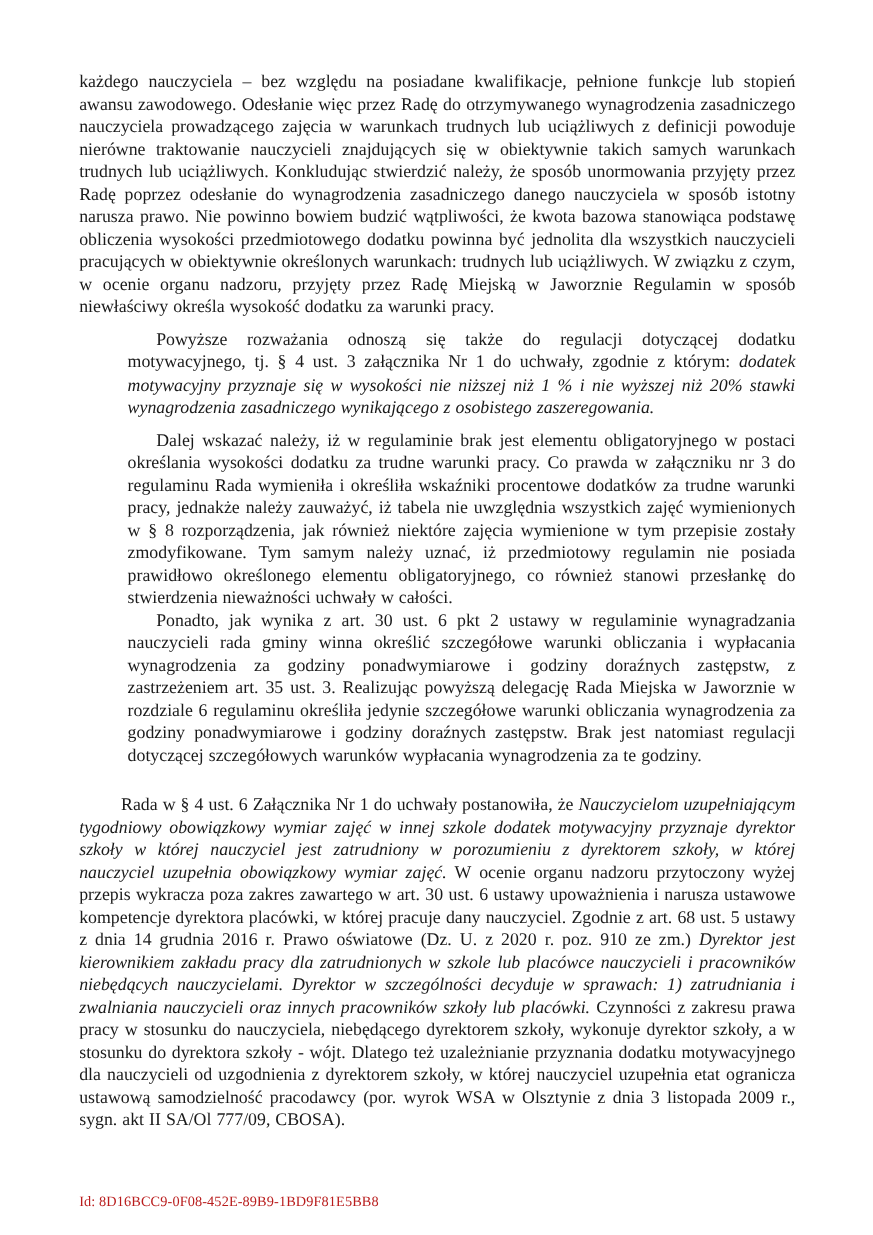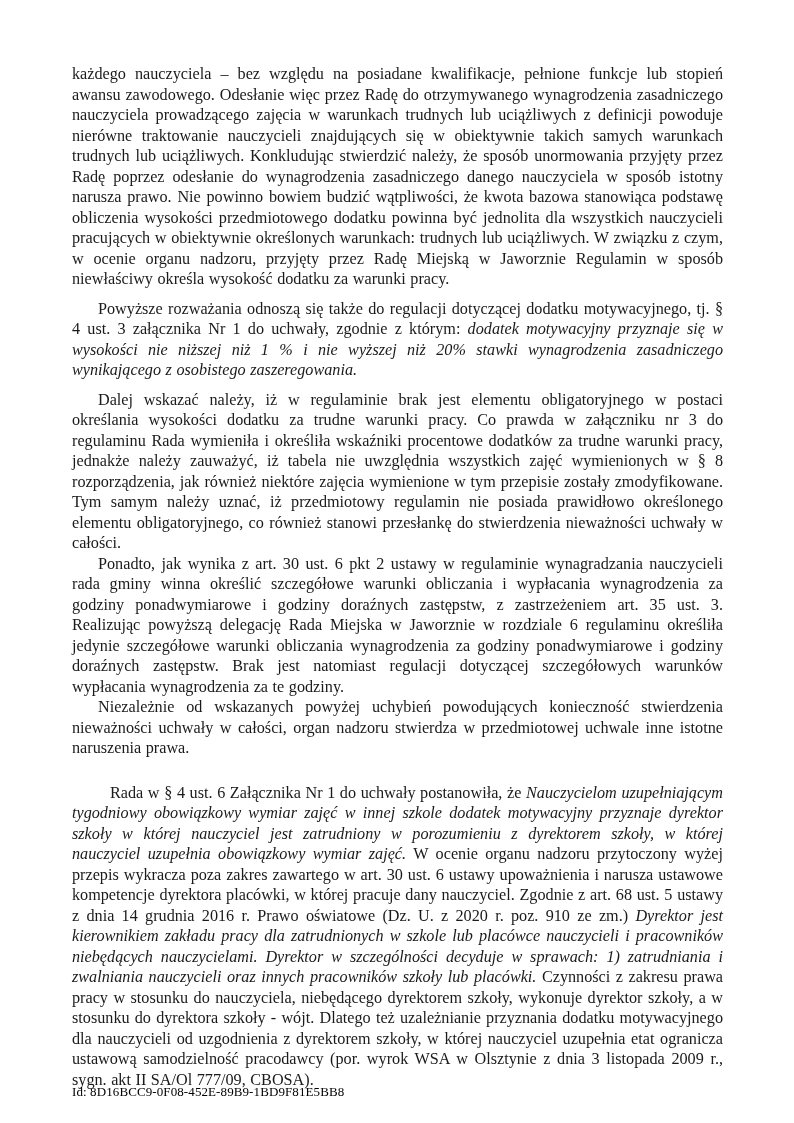--- a/index.html
+++ b/index.html
@@ -19,40 +19,39 @@
     width: 651px;
   }
   .content p {
     margin: 0;
     text-align: justify;
     font-size: 16.2px;
     line-height: 20.5px;
     word-spacing: 0.5px;
   }
   .content p.no-indent { text-indent: 0; }
-  .content p.indent    { text-indent: 26px; }
+  .content p.indent    { text-indent: 26px; margin-left: 44px; }
   .content p.indent-lg { text-indent: 38px; margin-top: 24px; }
   .content p.gap       { margin-top: 9px; }
   .it { font-style: italic; }
   .footer {
     position: absolute;
     left: 72px;
     top: 1084px;
     font-size: 13px;
     line-height: 16px;
-    color: #000000;
+    color: #b91c1c;
     letter-spacing: 0.1px;
   }
 </style>
 </head>
 <body>
 
 <div class="page">
   <div class="content" id="document-body">
       <p class="no-indent"><span>każdego nauczyciela – bez względu na posiadane kwalifikacje, pełnione funkcje lub stopień awansu zawodowego. Odesłanie więc przez Radę do otrzymywanego wynagrodzenia zasadniczego nauczyciela prowadzącego zajęcia w warunkach trudnych lub uciążliwych z definicji powoduje nierówne traktowanie nauczycieli znajdujących się w obiektywnie takich samych warunkach trudnych lub uciążliwych. Konkludując stwierdzić należy, że sposób unormowania przyjęty przez Radę poprzez odesłanie do wynagrodzenia zasadniczego danego nauczyciela w sposób istotny narusza prawo. Nie powinno bowiem budzić wątpliwości, że kwota bazowa stanowiąca podstawę obliczenia wysokości przedmiotowego dodatku powinna być jednolita dla wszystkich nauczycieli pracujących w obiektywnie określonych warunkach: trudnych lub uciążliwych. W związku z czym, w ocenie organu nadzoru, przyjęty przez Radę Miejską w Jaworznie Regulamin w sposób niewłaściwy określa wysokość dodatku za warunki pracy.</span></p>
       <p class="indent gap"><span>Powyższe rozważania odnoszą się także do regulacji dotyczącej dodatku motywacyjnego, tj. § 4 ust. 3 załącznika Nr 1 do uchwały, zgodnie z którym: </span><span class="it">dodatek motywacyjny przyznaje się w wysokości nie niższej niż 1 % i nie wyższej niż 20% stawki wynagrodzenia zasadniczego wynikającego z osobistego zaszeregowania.</span></p>
       <p class="indent gap"><span>Dalej wskazać należy, iż w regulaminie brak jest elementu obligatoryjnego w postaci określania wysokości dodatku za trudne warunki pracy. Co prawda w załączniku nr 3 do regulaminu Rada wymieniła i określiła wskaźniki procentowe dodatków za trudne warunki pracy, jednakże należy zauważyć, iż tabela nie uwzględnia wszystkich zajęć wymienionych w § 8 rozporządzenia, jak również niektóre zajęcia wymienione w tym przepisie zostały zmodyfikowane. Tym samym należy uznać, iż przedmiotowy regulamin nie posiada prawidłowo określonego elementu obligatoryjnego, co również stanowi przesłankę do stwierdzenia nieważności uchwały w całości.</span></p>
       <p class="indent"><span>Ponadto, jak wynika z art. 30 ust. 6 pkt 2 ustawy w regulaminie wynagradzania nauczycieli rada gminy winna określić szczegółowe warunki obliczania i wypłacania wynagrodzenia za godziny ponadwymiarowe i godziny doraźnych zastępstw, z zastrzeżeniem art. 35 ust. 3. Realizując powyższą delegację Rada Miejska w Jaworznie w rozdziale 6 regulaminu określiła jedynie szczegółowe warunki obliczania wynagrodzenia za godziny ponadwymiarowe i godziny doraźnych zastępstw. Brak jest natomiast regulacji dotyczącej szczegółowych warunków wypłacania wynagrodzenia za te godziny.</span></p>
-      <p class="indent"><span>Niezależnie od wskazanych powyżej uchybień powodujących konieczność stwierdzenia nieważności uchwały w całości, organ nadzoru stwierdza w przedmiotowej uchwale inne istotne naruszenia prawa.</span></p>
       <p class="indent-lg"><span>Rada w § 4 ust. 6 Załącznika Nr 1 do uchwały postanowiła, że </span><span class="it">Nauczycielom uzupełniającym tygodniowy obowiązkowy wymiar zajęć w innej szkole dodatek motywacyjny przyznaje dyrektor szkoły w której nauczyciel jest zatrudniony w porozumieniu z dyrektorem szkoły, w której nauczyciel uzupełnia obowiązkowy wymiar zajęć.</span><span> W ocenie organu nadzoru przytoczony wyżej przepis wykracza poza zakres zawartego w art. 30 ust. 6 ustawy upoważnienia i narusza ustawowe kompetencje dyrektora placówki, w której pracuje dany nauczyciel. Zgodnie z art. 68 ust. 5 ustawy z dnia 14 grudnia 2016 r. Prawo oświatowe (Dz. U. z 2020 r. poz. 910 ze zm.) </span><span class="it">Dyrektor jest kierownikiem zakładu pracy dla zatrudnionych w szkole lub placówce nauczycieli i pracowników niebędących nauczycielami. Dyrektor w szczególności decyduje w sprawach: 1) zatrudniania i zwalniania nauczycieli oraz innych pracowników szkoły lub placówki.</span><span> Czynności z zakresu prawa pracy w stosunku do nauczyciela, niebędącego dyrektorem szkoły, wykonuje dyrektor szkoły, a w stosunku do dyrektora szkoły - wójt. Dlatego też uzależnianie przyznania dodatku motywacyjnego dla nauczycieli od uzgodnienia z dyrektorem szkoły, w której nauczyciel uzupełnia etat ogranicza ustawową samodzielność pracodawcy (por. wyrok WSA w Olsztynie z dnia 3 listopada 2009 r., sygn. akt II SA/Ol 777/09,  CBOSA).</span></p>
     </div>
   <div class="footer">Id: 8D16BCC9-0F08-452E-89B9-1BD9F81E5BB8</div>
 </div>
 
 </body></html>

